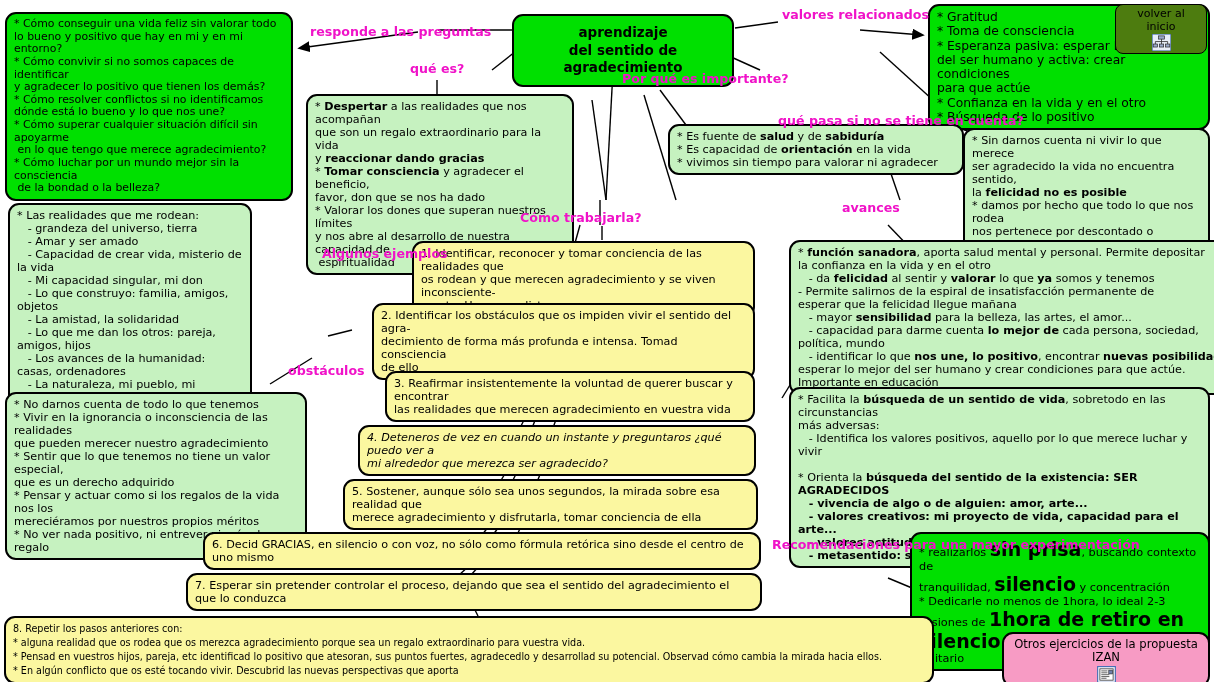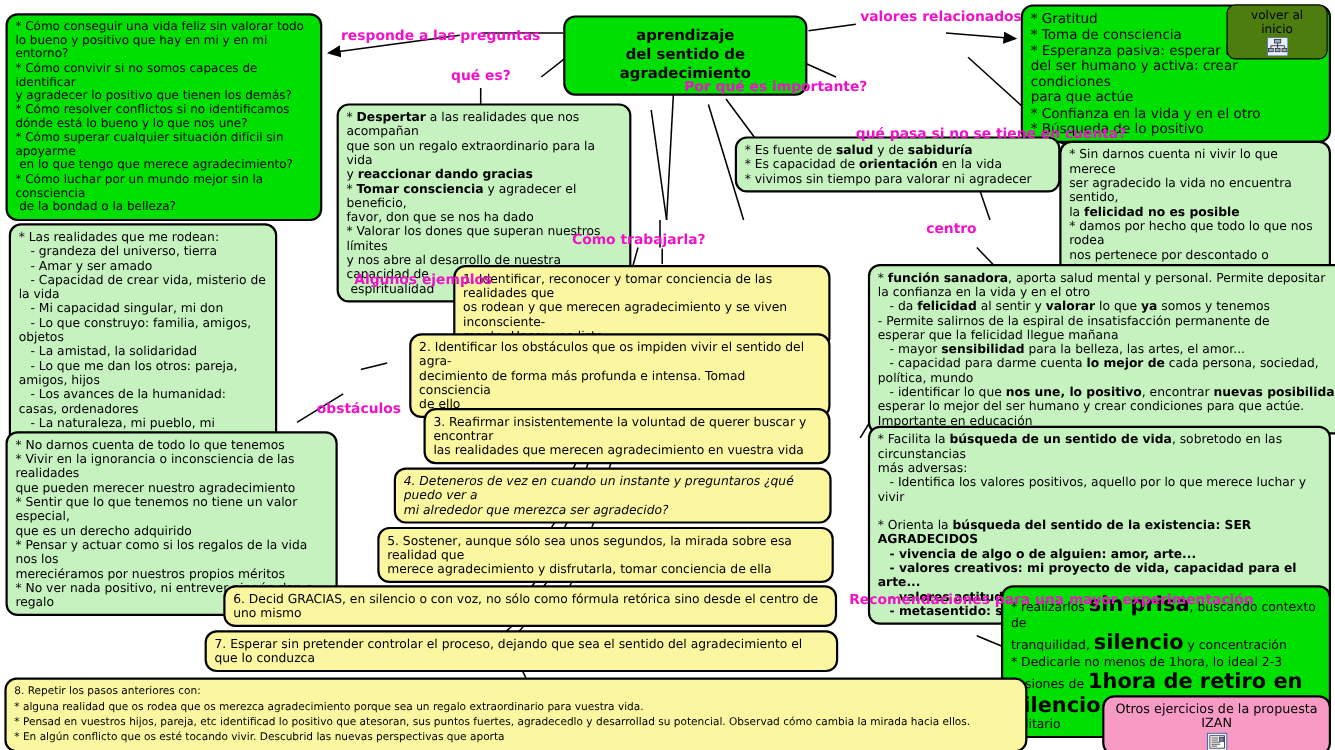--- a/index.html
+++ b/index.html
@@ -398,21 +398,21 @@
 
   <div class="lbl" style="left:520px; top:211px;">Cómo trabajarla?</div>
 
   <div class="lbl" style="left:322px; top:247px;">
     <span class="ln">Algunos</span>
     <span class="ln">ejemplos</span>
   </div>
 
   <div class="lbl" style="left:288px; top:342px;margin-top:22px;">obstáculos</div>
 
-  <div class="lbl" style="left:842px; top:201px;">centro</div>
+  <div class="lbl" style="left:842px; top:201px;">avances</div>
 
   <div class="lbl" style="left:772px; top:538px;">
     <span class="ln">Recomendaciones</span>
     <span class="ln">para una mayor</span>
     <span class="ln">experimentación</span>
   </div>
 
 </div>
 
 </body></html>

